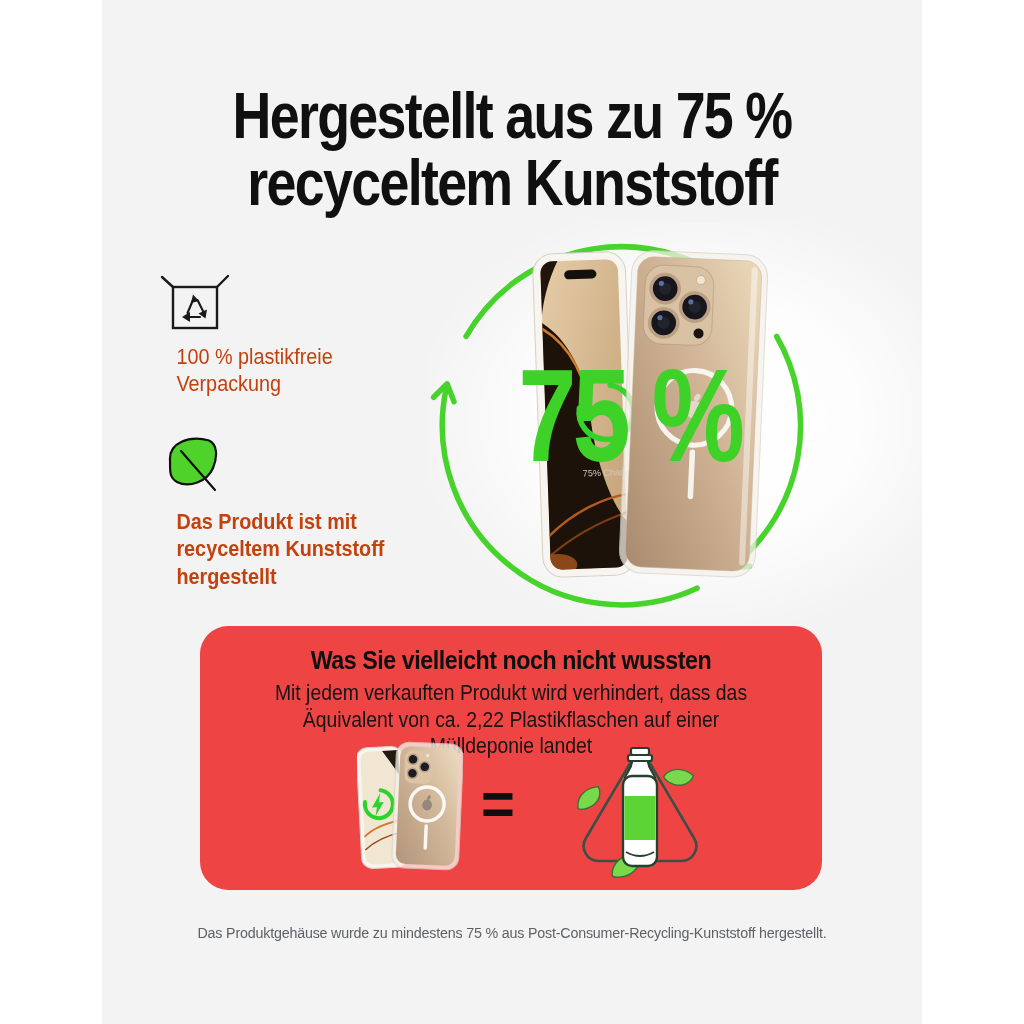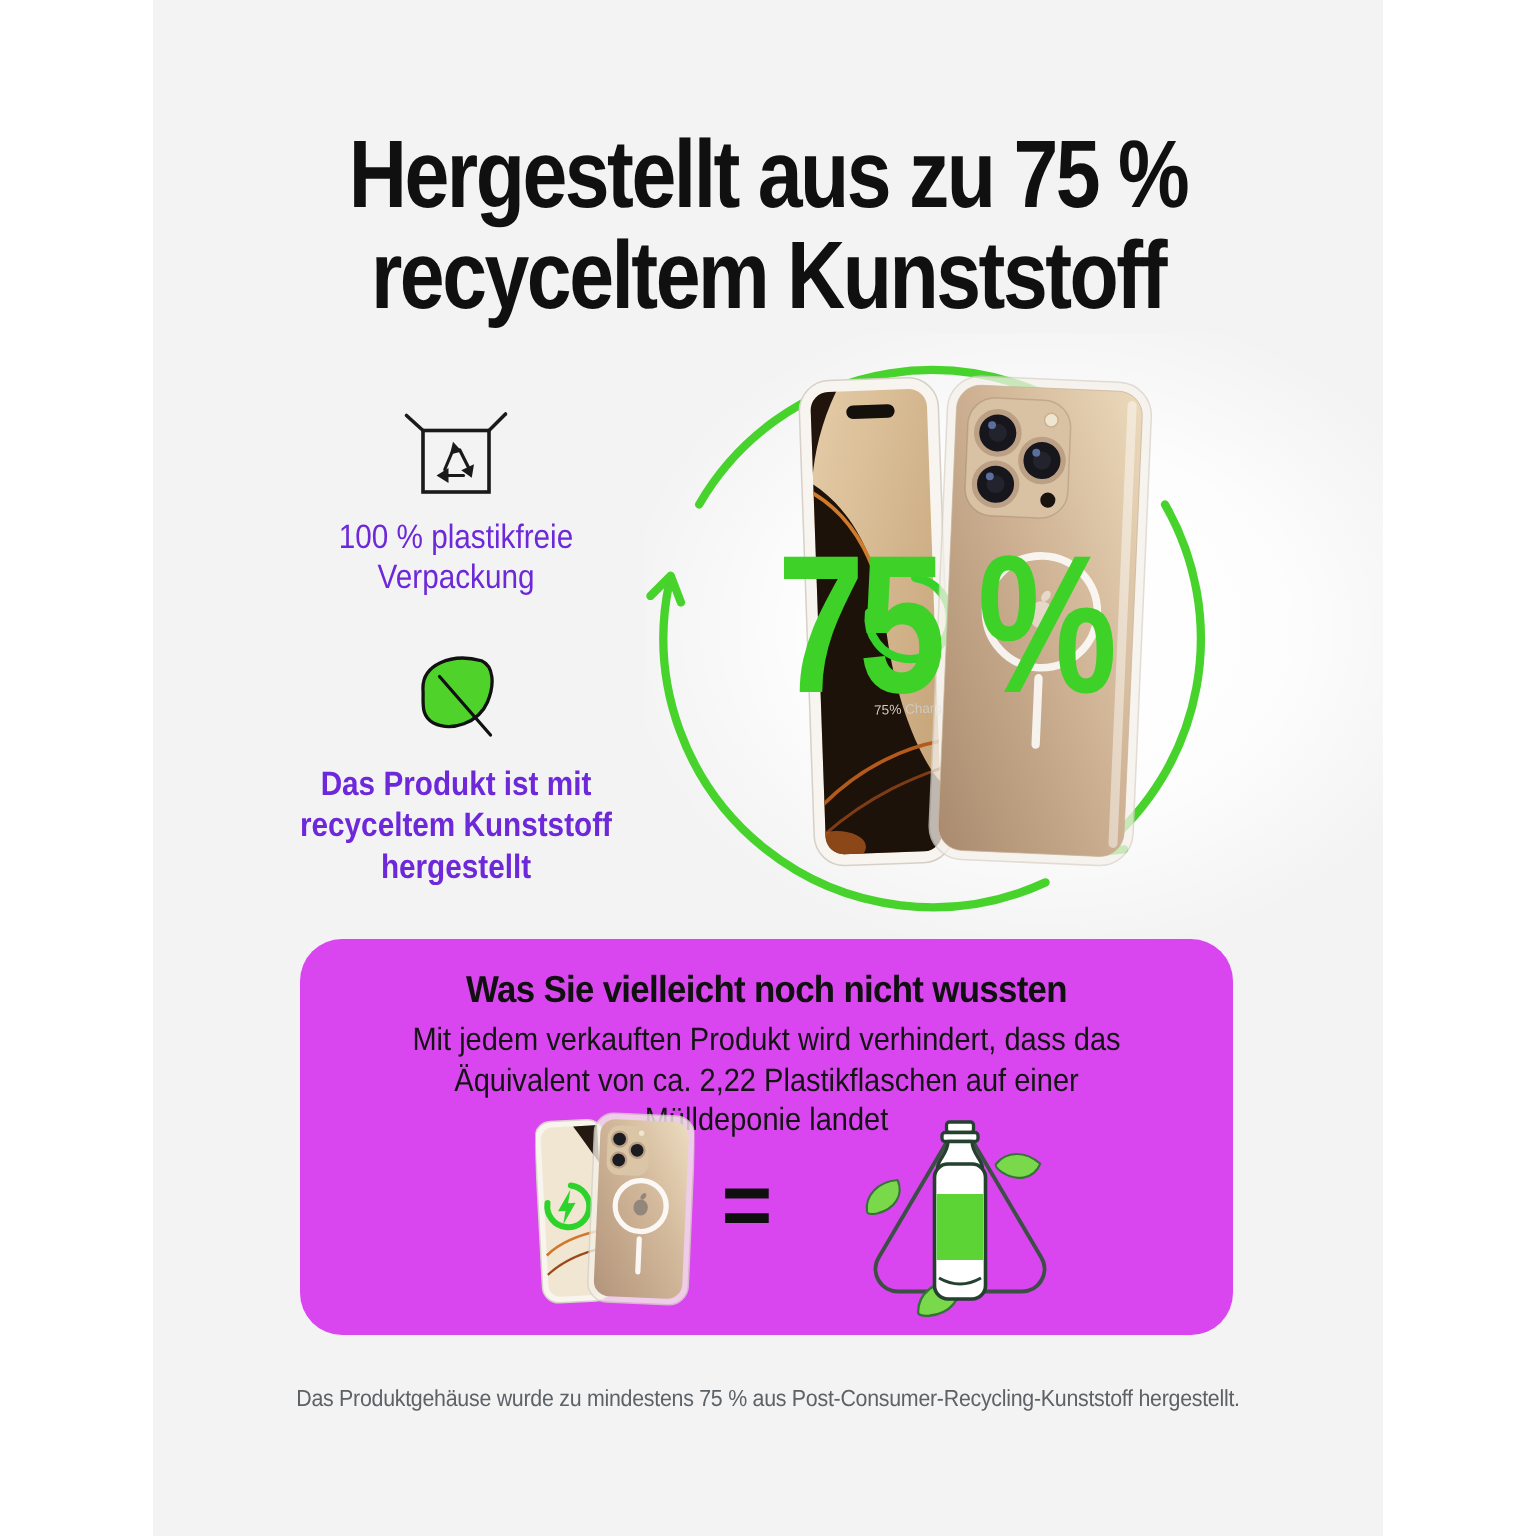--- a/index.html
+++ b/index.html
@@ -8,34 +8,34 @@
   .canvas { position:relative; width:1024px; height:952px; background:#ffffff; }
   .stage  { position:absolute; left:102px; top:0; width:820px; height:1024px; background:#f3f3f4; }
 
   
   .title { position:absolute; top:83px; left:0; width:100%;
            text-align:center; font-weight:700; color:#101010;
            font-size:64px; line-height:1.04; letter-spacing:-2px;
            transform:scaleX(.84); transform-origin:50% 0; }
 
   
-  .feature { position:absolute; width:290px; text-align:center; color:#6d28d9; }
+  .feature { position:absolute; width:290px; text-align:left; color:#c2410c; }
   .feature-1 { left:57px; top:272px; }
   .feature-2 { left:57px; top:436px;font-weight:bold; }
   .feature p { font-size:22.5px; line-height:1.22; margin-top:7px;
                transform:scaleX(.88); transform-origin:50% 0; }
   .feature-2 p { margin-top:10px; }
   .feature svg { display:inline-block; }
 
   
   .hero { position:absolute; left:328px; top:222px; width:524px; height:404px; }
 
   
   .card { position:absolute; left:98px; top:626px; width:622px; height:264px;
-          background:#d946ef; border-radius:28px; }
+          background:#ef4444; border-radius:28px; }
   .card h2 { margin-top:20px; text-align:center; font-size:25px; font-weight:700;
              color:#101010; letter-spacing:-.5px; transform:scaleX(.93); }
   .card .body { margin-top:5px; text-align:center; font-size:21.5px; line-height:1.24;
                 color:#141414; transform:scaleX(.9); transform-origin:50% 0; }
   .card-phone  { position:absolute; left:157px; top:114px; }
   .equals { position:absolute; left:272px; top:146px; width:52px; height:64px;
             font-size:58px; font-weight:700; color:#0f0f0f; text-align:center;
             line-height:64px; transform:scaleY(1.05); }
   .card-bottle { position:absolute; left:366px; top:110px; }
 

